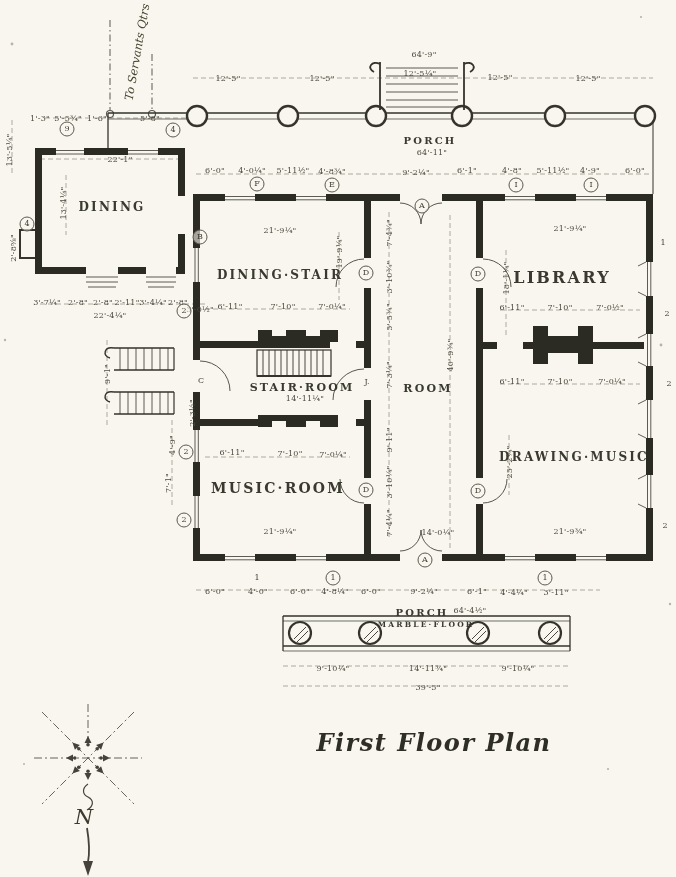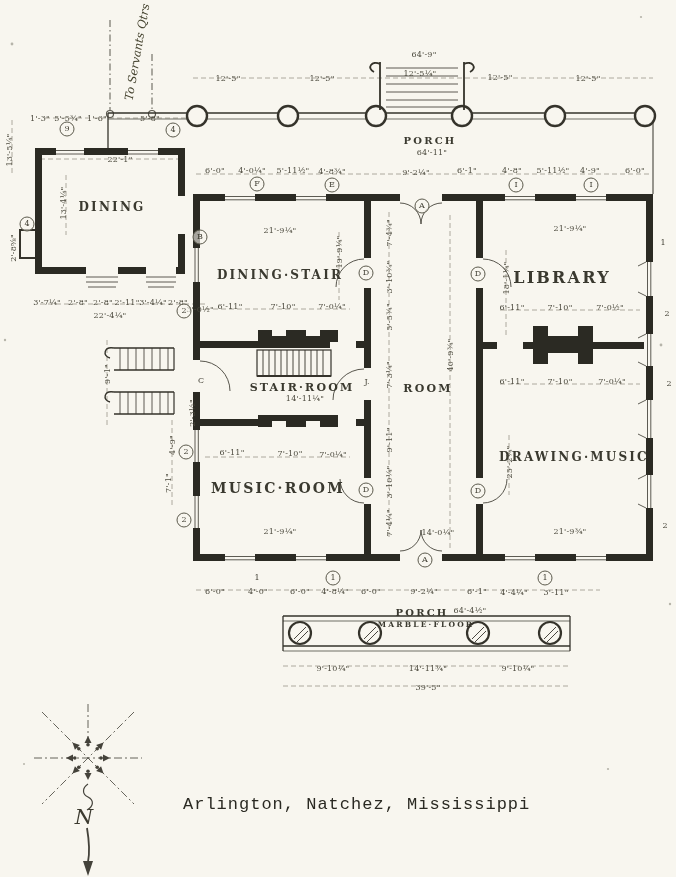--- a/index.html
+++ b/index.html
@@ -335,16 +335,16 @@
       <div class="lbl marker" style="left: 663px; top: 242px; transform: translate(-50%, -50%);">1</div>
       <div class="lbl marker" style="left: 667px; top: 313px; transform: translate(-50%, -50%);">2</div>
       <div class="lbl marker" style="left: 669px; top: 383px; transform: translate(-50%, -50%);">2</div>
       <div class="lbl marker" style="left: 665px; top: 525px; transform: translate(-50%, -50%);">2</div>
     </div>
 
   <div class="lbl servants" style="left:137px;top:52px;transform:translate(-50%,-50%) rotate(-80deg);">To Servants Qtrs</div>
 
   <div class="lbl north" style="left:84px;top:817px;">N</div>
 
-
-  <div class="caption" style="position:absolute;left:183px;top:795px;">Arlington, Natchez, Mississippi</div>
+  <div class="lbl title-script" style="left:434px;top:742px;">First Floor Plan</div>
+
 
 </div>
 
 </body></html>

